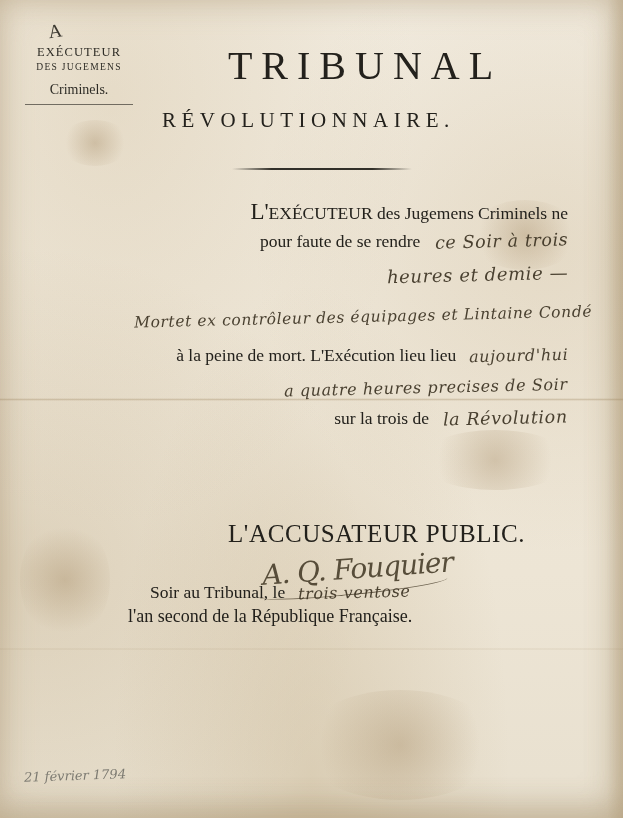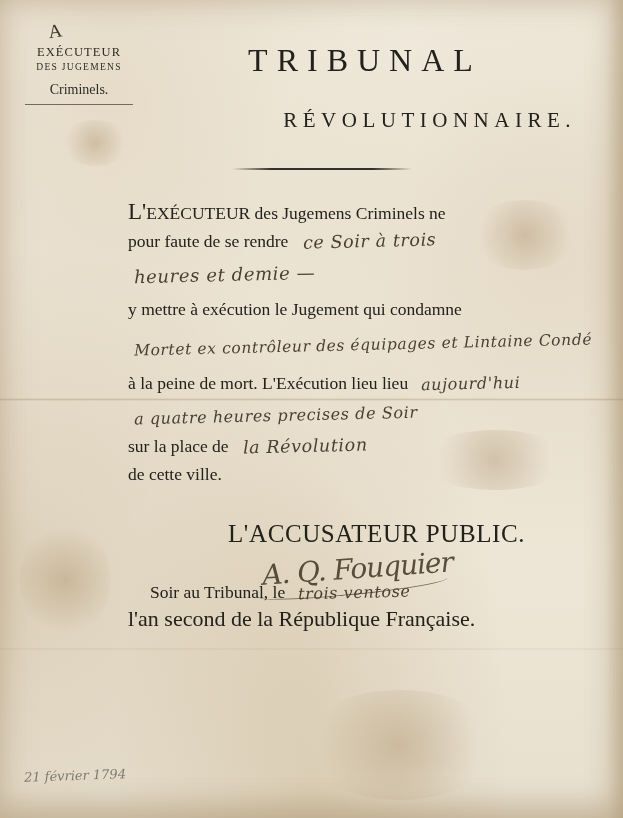--- a/index.html
+++ b/index.html
@@ -110,31 +110,31 @@
     opacity: .75;
   }
 
   
   .title {
     position: absolute;
     left: 150px;
     top: 42px;
     width: 430px;
     text-align: center;
-    font-size: 32px;
+    font-size: 40px;
     letter-spacing: 9px;
     color: #23211c;
     font-family: "Liberation Serif", serif;
   }
   .subtitle {
     position: absolute;
-    left: 146px;
+    left: 162px;
     top: 108px;
     width: 430px;
-    text-align: right;
+    text-align: left;
     font-size: 21px;
     letter-spacing: 5.5px;
     color: #23211c;
   }
   .divider {
     position: absolute;
     left: 232px;
     top: 168px;
     width: 180px;
     height: 6px;
@@ -149,21 +149,21 @@
   
   .body {
     position: absolute;
     left: 128px;
     top: 198px;
     width: 440px;
     color: #23211c;
     font-size: 17.5px;
     line-height: 28px;
   }
-  .line { position: relative; white-space: nowrap; }
+  .line { position: relative; white-space: nowrap; text-align: right; }
   .sc { font-variant: small-caps; }
   .drop { font-size: 23px; }
 
   
   .hand {
     font-family: "DejaVu Serif", serif;
     font-style: italic;
     color: #3c3323;
     font-size: 16.5px;
     letter-spacing: .6px;
@@ -209,21 +209,21 @@
     left: 150px;
     top: 578px;
     font-size: 17.5px;
     color: #23211c;
     line-height: 28px;
   }
   .lan {
     position: absolute;
     left: 128px;
     top: 606px;
-    font-size: 22px;
+    font-size: 18px;
     color: #23211c;
   }
 
   
   .pencil {
     position: absolute;
     left: 24px;
     top: 768px;
     font-family: "DejaVu Serif", serif;
     font-style: italic;
@@ -279,45 +279,39 @@
     <div class="line">
       <span>pour faute de se rendre</span>
       <span class="hand l" style="margin-left:10px;">ce Soir à trois</span>
     </div>
 
     <div class="line" style="height:40px;">
       <span class="hand l" style="display:inline-block;margin-left:6px;margin-top:6px;font-size:18px;">heures et demie —</span>
     </div>
 
 
-    <div class="line">
-      <span>y mettre à exécution le Jugement qui condamne</span>
-    </div>
 
     <div class="line" style="height:46px;">
       <span class="hand" style="display:inline-block;margin-left:6px;margin-top:8px;font-size:15.5px;">Mortet ex contrôleur des équipages et Lintaine Condé</span>
     </div>
 
     <div class="line">
       <span>à la peine de mort. L'Exécution lieu lieu</span>
       <span class="hand" style="margin-left:8px;font-size:16px;">aujourd'hui</span>
     </div>
 
     <div class="line" style="height:34px;">
       <span class="hand" style="display:inline-block;margin-left:6px;margin-top:4px;font-size:16px;">a quatre heures precises de Soir</span>
     </div>
 
     <div class="line">
-      <span>sur la place de</span>
+      <span>sur la trois de</span>
       <span class="hand l" style="margin-left:10px;">la Révolution</span>
     </div>
 
-    <div class="line">
-      <span>de cette ville.</span>
-    </div>
 
   </div>
 
   <div class="accusateur">L'ACCUSATEUR PUBLIC.</div>
   <div class="signature">A. Q. Fouquier</div>
   <div class="sig-flourish"></div>
 
   <div class="fait">
     <span>Soir au Tribunal, le</span>
     <span class="hand" style="margin-left:8px;font-size:16px;">trois ventose</span>

